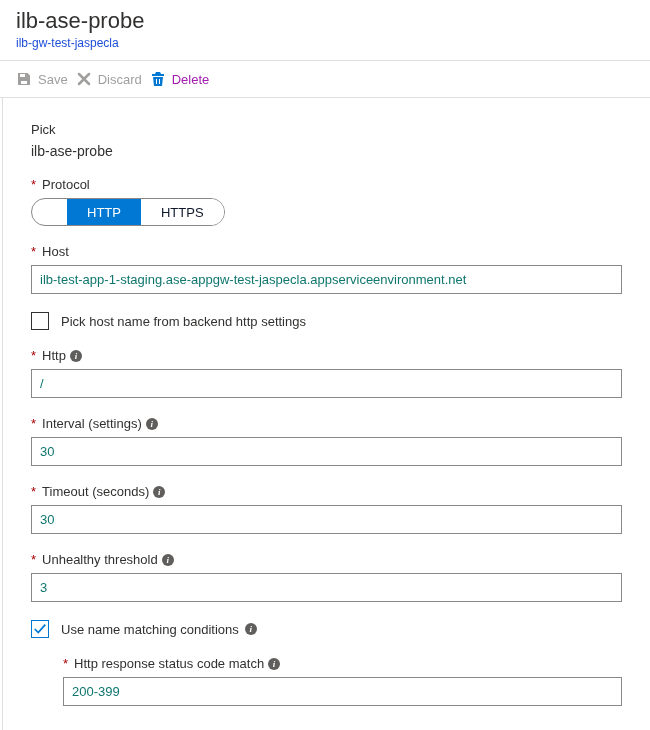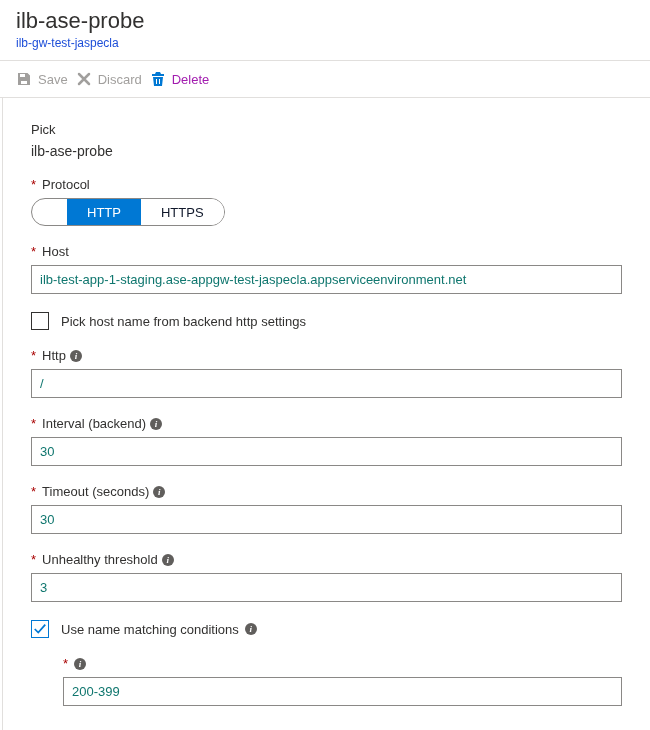--- a/index.html
+++ b/index.html
@@ -243,21 +243,21 @@
       <span class="required-star">*</span>
       <span>Http</span>
       <span class="info-icon">i</span>
     </div>
     <input type="text" class="text-input" value="/" style="">
   </div>
 
   <div class="field-group">
     <div class="field-label">
       <span class="required-star">*</span>
-      <span>Interval (backend)</span>
+      <span>Interval (settings)</span>
       <span class="info-icon">i</span>
     </div>
     <input type="text" class="text-input" value="30" style="">
   </div>
 
   <div class="field-group">
     <div class="field-label">
       <span class="required-star">*</span>
       <span>Timeout (seconds)</span>
       <span class="info-icon">i</span>
@@ -282,18 +282,19 @@
     </span>
     <span class="checkbox-label">
       <span>Use name matching conditions</span>
       <span class="info-icon">i</span>
     </span>
   </div>
 
   <div class="field-group indented">
     <div class="field-label">
       <span class="required-star">*</span>
+      <span>Http response status code match</span>
       <span class="info-icon">i</span>
     </div>
     <input type="text" class="text-input" value="200-399" style="">
   </div>
 
 </div>
 
 </body></html>

